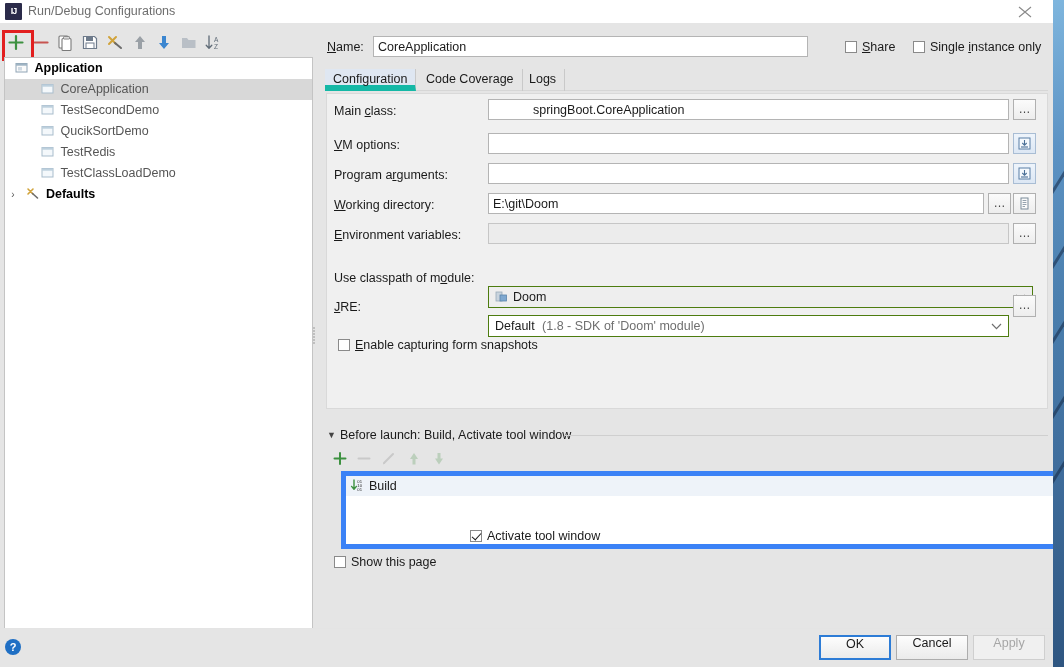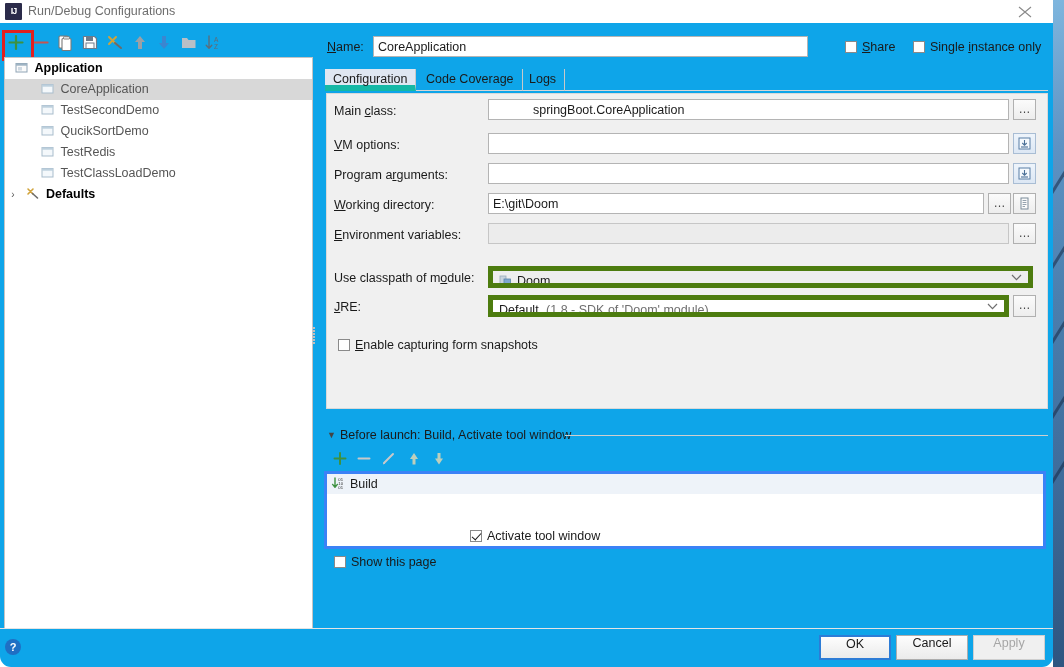--- a/index.html
+++ b/index.html
@@ -8,23 +8,22 @@
     overflow: hidden;
     background: #ffffff;
     font-family: "Liberation Sans", sans-serif;
     font-size: 12px;
     color: #1a1a1a;
     -webkit-font-smoothing: antialiased;
   }
   .dialog {
     position: absolute; left: 0; top: 0;
     width: 1053px; height: 667px;
-    background: #0ea5e9;
-    box-sizing: border-box;
-    border-radius: 11px;
+    background: #e5e5e5;
+    box-sizing: border-box;
   }
   
   .wallpaper {
     position: absolute; left: 1053px; top: 0;
     width: 11px; height: 667px;
     background: linear-gradient(160deg, #7fb6de 0%, #5d93c4 22%, #4b7fae 45%, #3f6d9c 70%, #2e5580 100%);
     overflow: hidden;
   }
   .wallpaper .streak {
     position: absolute; left: -12px; width: 36px; height: 3px;
@@ -212,30 +211,31 @@
     color: #444;
     cursor: default;
   }
   .sqbtn.blue {
     background: linear-gradient(#eef4fb, #dce7f4);
     border-color: #a9bdd4;
   }
   .combo {
     position: absolute;
     height: 22px;
-    border: 5px solid #4d7c0f;
+    border: 1px solid #4d7c0f;
     background: #eeeeee;
     box-sizing: border-box;
     font-size: 12.5px;
     line-height: 20px;
     padding-left: 6px;
     cursor: default;
     color: #1a1a1a;
     white-space: nowrap;
     overflow: hidden;
+    margin-top: 20px;
   }
   .combo.white { background: #ffffff; }
   .combo .arrow {
     position: absolute; right: 6px; top: 0; height: 100%;
     display: flex; align-items: center;
   }
   .muted { color: #6f6f6f; }
 
   
   .bl-header {
@@ -243,23 +243,23 @@
     font-size: 12.5px;
     white-space: nowrap;
   }
   .bl-header .tw { color: #444; font-size: 9px; margin-right: 4px; vertical-align: 1px; }
   .bl-rule {
     position: absolute; top: 435px; height: 1px; background: #cfcfcf;
   }
   .bl-toolbar { position: absolute; left: 8px; top: 448px; width: 200px; height: 22px; }
   .blbtn { position: absolute; top: 0; width: 24px; height: 21px; cursor: default; }
   .bl-list {
-    position: absolute; left: 4px; top: 471px;
+    position: absolute; left: 21px; top: 471px;
     width: 722px; height: 78px;
-    border: 3px solid #3b82f6;
+    border: 5px solid #3b82f6;
     background: #ffffff;
     box-sizing: border-box;
   }
   .bl-row {
     height: 20px; line-height: 20px;
     background: #eef3f9;
     font-size: 12.5px;
     padding-left: 4px;
     white-space: nowrap;
     cursor: default;

